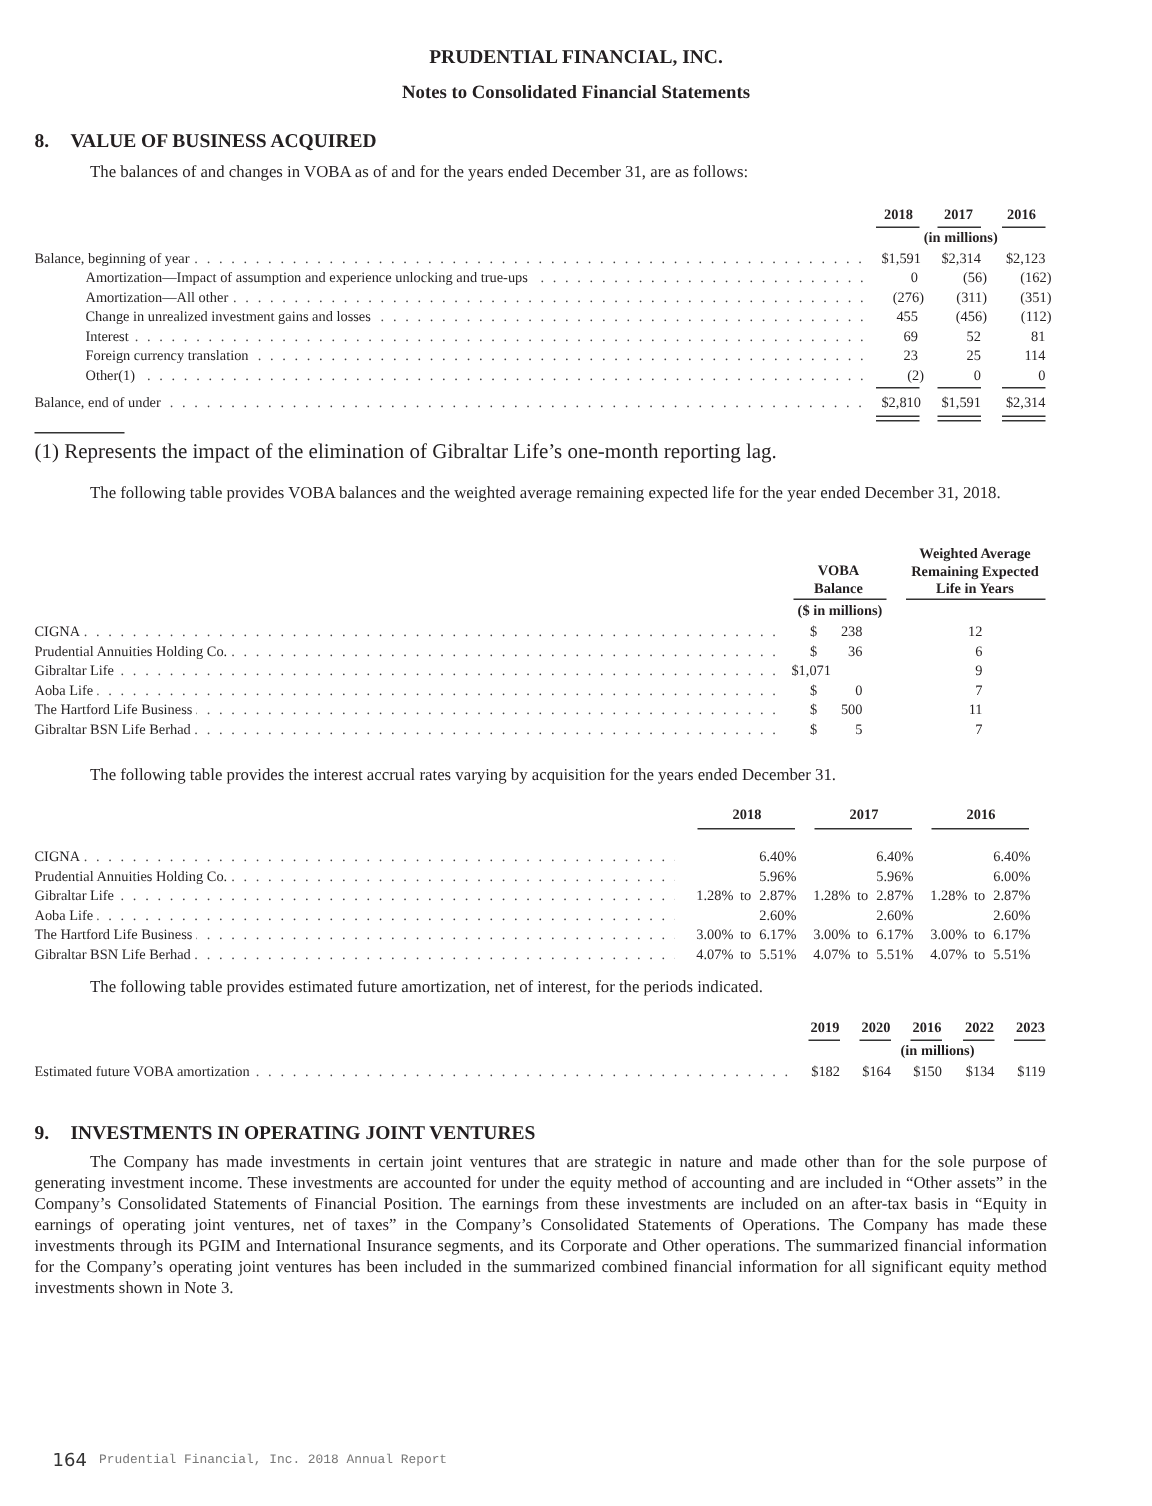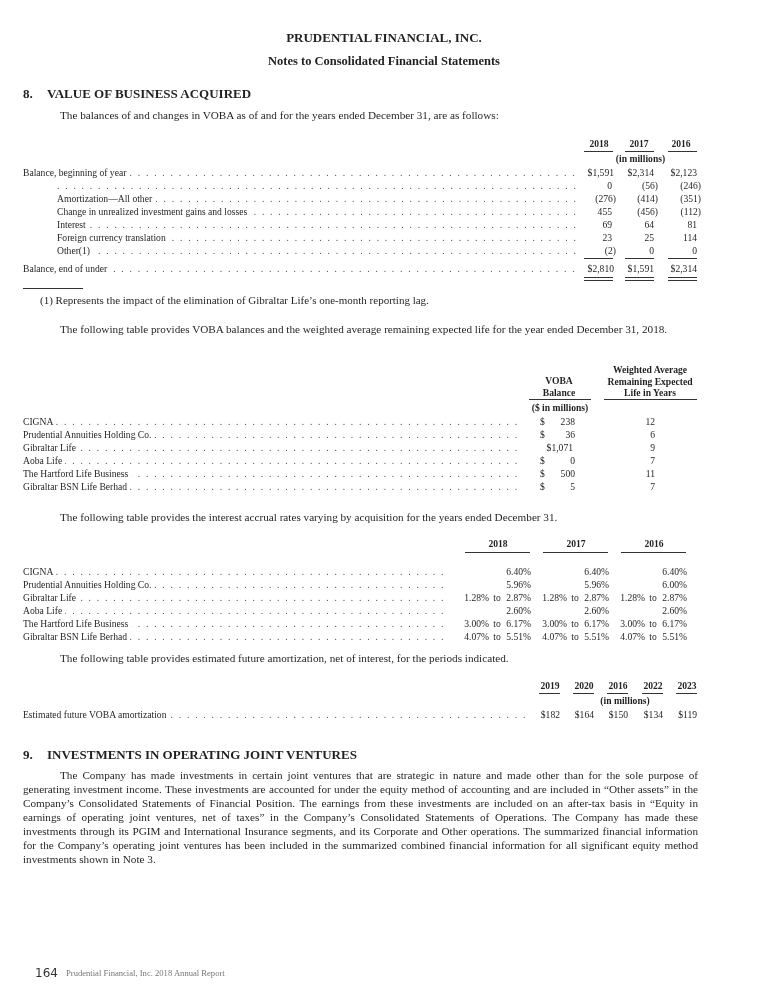--- a/index.html
+++ b/index.html
@@ -17,24 +17,24 @@
 
   .row { position: absolute; left: 0; width: 768px; height: 13px; font-size: 9.6px; }
   .lbl { position: absolute; white-space: nowrap; overflow: hidden; }
   .lbl span.txt { background: #fff; padding-right: 3px; }
   .dots { position: absolute; overflow: hidden; white-space: nowrap; letter-spacing: 1.7px; color: #444; }
   .cell { position: absolute; text-align: right; white-space: nowrap; }
   .hdr { position: absolute; font-weight: bold; font-size: 9.6px; text-align: center; }
   .uline { position: absolute; height: 0; border-top: 1.6px solid #333; }
   .dline { position: absolute; height: 2px; border-top: 1px solid #333; border-bottom: 1px solid #333; }
   .sline { position: absolute; height: 0; border-top: 1px solid #333; }
-  .footnote { position: absolute; left: 40px; top: 294px; font-size: 11px; }
+  .footnote { position: absolute; left: 23px; top: 294px; font-size: 14px; }
   .fn-rule { position: absolute; left: 23px; top: 288px; width: 60px; border-top: 1px solid #333; }
   .footer-page { position: absolute; left: 35px; top: 966px; font-family: "DejaVu Sans", sans-serif; font-size: 12px; color: #333; }
-  .footer-text { position: absolute; left: 66px; top: 968px; font-family: Liberation Serif, serif; font-size: 8.6px; color: #777; }
+  .footer-text { position: absolute; left: 66px; top: 968px; font-family: Liberation Mono, monospace; font-size: 8.6px; color: #777; }
 </style>
 </head>
 <body>
 
 <div class="page-header company">PRUDENTIAL FINANCIAL, INC.</div>
 <div class="page-header subtitle">Notes to Consolidated Financial Statements</div>
 
 <div class="section-title" style="top:86px">
   <span class="num">8.</span><span>VALUE OF BUSINESS ACQUIRED</span>
 </div>
@@ -51,43 +51,44 @@
 
   <div class="row" style="top:167px">
     <div class="dots" style="left:23px;width:555px">. . . . . . . . . . . . . . . . . . . . . . . . . . . . . . . . . . . . . . . . . . . . . . . . . . . . . . . . . . . . . . . . . . . . . . . . . . . . . . . . . . . . . . . . . . . . . . . . . . . . . . . . . . . . . . . . . . . . . . . . . . . . . . . . . . . . . .</div>
     <div class="lbl" style="left:23px"><span class="txt">Balance, beginning of year</span></div>
     <div class="cell" style="left:578px;width:36px">$1,591</div>
     <div class="cell" style="left:618px;width:36px">$2,314</div>
     <div class="cell" style="left:661px;width:36px">$2,123</div>
   </div>
   <div class="row" style="top:180px">
     <div class="dots" style="left:57px;width:521px">. . . . . . . . . . . . . . . . . . . . . . . . . . . . . . . . . . . . . . . . . . . . . . . . . . . . . . . . . . . . . . . . . . . . . . . . . . . . . . . . . . . . . . . . . . . . . . . . . . . . . . . . . . . . . . . . . . . . . . . . . . . . .</div>
+    <div class="lbl" style="left:57px"><span class="txt">Amortization—Impact of assumption and experience unlocking and true-ups</span></div>
     <div class="cell" style="left:578px;width:34px">0</div>
     <div class="cell" style="left:618px;width:40px">(56)</div>
-    <div class="cell" style="left:661px;width:40px">(246)</div>
+    <div class="cell" style="left:661px;width:40px">(162)</div>
   </div>
   <div class="row" style="top:193px">
     <div class="dots" style="left:57px;width:521px">. . . . . . . . . . . . . . . . . . . . . . . . . . . . . . . . . . . . . . . . . . . . . . . . . . . . . . . . . . . . . . . . . . . . . . . . . . . . . . . . . . . . . . . . . . . . . . . . . . . . . . . . . . . . . . . . . . . . . . . . . . . . .</div>
     <div class="lbl" style="left:57px"><span class="txt">Amortization—All other</span></div>
     <div class="cell" style="left:578px;width:38px">(276)</div>
-    <div class="cell" style="left:618px;width:40px">(414)</div>
+    <div class="cell" style="left:618px;width:40px">(311)</div>
     <div class="cell" style="left:661px;width:40px">(351)</div>
   </div>
   <div class="row" style="top:206px">
     <div class="dots" style="left:57px;width:521px">. . . . . . . . . . . . . . . . . . . . . . . . . . . . . . . . . . . . . . . . . . . . . . . . . . . . . . . . . . . . . . . . . . . . . . . . . . . . . . . . . . . . . . . . . . . . . . . . . . . . . . . . . . . . . . . . . . . . . . . . . . . . .</div>
     <div class="lbl" style="left:57px"><span class="txt">Change in unrealized investment gains and losses</span></div>
     <div class="cell" style="left:578px;width:34px">455</div>
     <div class="cell" style="left:618px;width:40px">(456)</div>
     <div class="cell" style="left:661px;width:40px">(112)</div>
   </div>
   <div class="row" style="top:219px">
     <div class="dots" style="left:57px;width:521px">. . . . . . . . . . . . . . . . . . . . . . . . . . . . . . . . . . . . . . . . . . . . . . . . . . . . . . . . . . . . . . . . . . . . . . . . . . . . . . . . . . . . . . . . . . . . . . . . . . . . . . . . . . . . . . . . . . . . . . . . . . . . .</div>
     <div class="lbl" style="left:57px"><span class="txt">Interest</span></div>
     <div class="cell" style="left:578px;width:34px">69</div>
-    <div class="cell" style="left:618px;width:36px">64</div>
+    <div class="cell" style="left:618px;width:36px">52</div>
     <div class="cell" style="left:661px;width:36px">81</div>
   </div>
   <div class="row" style="top:232px">
     <div class="dots" style="left:57px;width:521px">. . . . . . . . . . . . . . . . . . . . . . . . . . . . . . . . . . . . . . . . . . . . . . . . . . . . . . . . . . . . . . . . . . . . . . . . . . . . . . . . . . . . . . . . . . . . . . . . . . . . . . . . . . . . . . . . . . . . . . . . . . . . .</div>
     <div class="lbl" style="left:57px"><span class="txt">Foreign currency translation</span></div>
     <div class="cell" style="left:578px;width:34px">23</div>
     <div class="cell" style="left:618px;width:36px">25</div>
     <div class="cell" style="left:661px;width:36px">114</div>
   </div>
   <div class="row" style="top:245px">
@@ -142,21 +143,21 @@
     <div class="dots" style="left:23px;width:494px">. . . . . . . . . . . . . . . . . . . . . . . . . . . . . . . . . . . . . . . . . . . . . . . . . . . . . . . . . . . . . . . . . . . . . . . . . . . . . . . . . . . . . . . . . . . . . . . . . . . . . . . . . . . . . . . . . . . . . . .</div>
     <div class="lbl" style="left:23px"><span class="txt">Prudential Annuities Holding Co.</span></div>
     <div class="cell" style="left:540px;width:10px;text-align:left">$</div>
     <div class="cell" style="left:540px;width:35px">36</div>
     <div class="cell" style="left:620px;width:35px">6</div>
   </div>
   <div class="row" style="top:442px">
     <div class="dots" style="left:23px;width:494px">. . . . . . . . . . . . . . . . . . . . . . . . . . . . . . . . . . . . . . . . . . . . . . . . . . . . . . . . . . . . . . . . . . . . . . . . . . . . . . . . . . . . . . . . . . . . . . . . . . . . . . . . . . . . . . . . . . . . . . .</div>
     <div class="lbl" style="left:23px"><span class="txt">Gibraltar Life</span></div>
     <div class="cell" style="left:540px;width:10px;text-align:left"></div>
-    <div class="cell" style="left:528px;width:45px">$1,071</div>
+    <div class="cell" style="left:509px;width:45px">$1,071</div>
     <div class="cell" style="left:620px;width:35px">9</div>
   </div>
   <div class="row" style="top:455px">
     <div class="dots" style="left:23px;width:494px">. . . . . . . . . . . . . . . . . . . . . . . . . . . . . . . . . . . . . . . . . . . . . . . . . . . . . . . . . . . . . . . . . . . . . . . . . . . . . . . . . . . . . . . . . . . . . . . . . . . . . . . . . . . . . . . . . . . . . . .</div>
     <div class="lbl" style="left:23px"><span class="txt">Aoba Life</span></div>
     <div class="cell" style="left:540px;width:10px;text-align:left">$</div>
     <div class="cell" style="left:540px;width:35px">0</div>
     <div class="cell" style="left:620px;width:35px">7</div>
   </div>
   <div class="row" style="top:468px">

